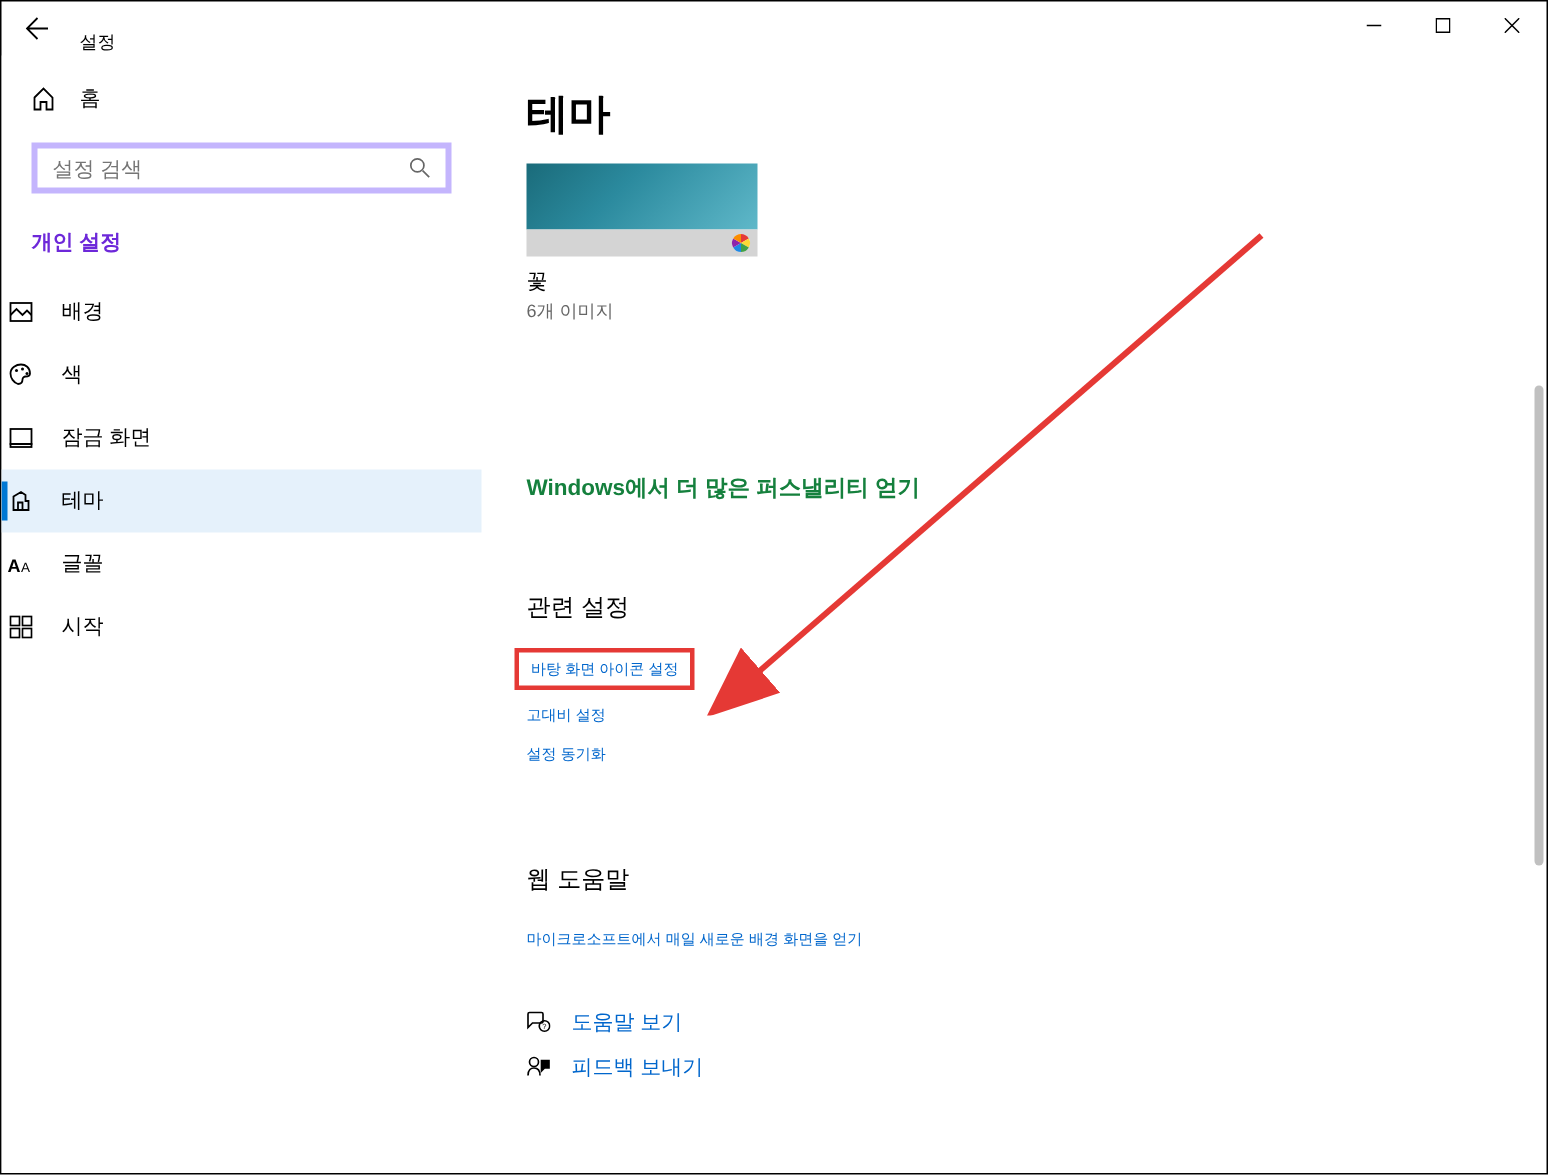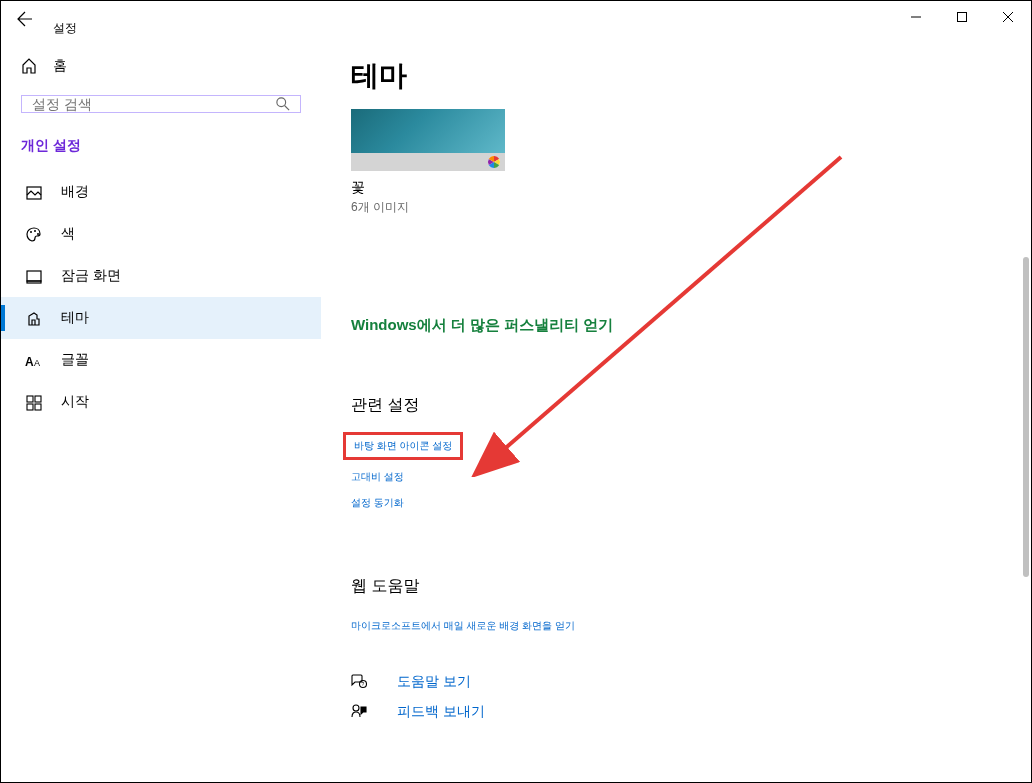--- a/index.html
+++ b/index.html
@@ -10,27 +10,27 @@
     .title-text { font-size: 12px; color: #000; margin-left: 4px; }
     .window-controls { position: absolute; right: 0; top: 0; display: flex; }
     .window-btn { width: 46px; height: 32px; display: flex; align-items: center; justify-content: center; cursor: pointer; }
 
     .container { display: flex; height: calc(100% - 36px); }
 
     .sidebar { width: 320px; padding: 10px 0 0 0; background: #fff; }
     .home-item { display: flex; align-items: center; padding: 10px 20px; cursor: pointer; gap: 16px; }
     .home-item span.label { font-size: 14px; color: #000; }
 
-    .search-box { margin: 10px 20px 18px 20px; height: 18px; border: 1px solid #c4b5fd; background: #fff; display: flex; align-items: center; padding: 0 10px; }
+    .search-box { margin: 10px 20px 18px 20px; height: 34px; border: 4px solid #c4b5fd; background: #fff; display: flex; align-items: center; padding: 0 10px; }
     .search-input { flex: 1; border: none; outline: none; font-size: 14px; background: transparent; }
     .search-icon { color: #666; }
 
     .category-header { padding: 6px 20px 16px 20px; font-size: 14px; font-weight: 600; color: #6d28d9; }
 
-    .nav-item { display: flex; align-items: flex-end; padding: 12px 24px; cursor: pointer; gap: 18px; position: relative; }
+    .nav-item { display: flex; align-items: center; padding: 12px 4px; cursor: pointer; gap: 18px; position: relative; }
     .nav-item .icon-slot { width: 18px; display: flex; align-items: center; justify-content: center; }
     .nav-item .label { font-size: 14px; color: #000; }
     .nav-item.active::before { content: ""; position: absolute; left: 0; top: 8px; bottom: 8px; width: 4px; background: #0078d4; }
     .nav-item.active { background: #e5f1fb; }
 
     .content { flex: 1; padding: 20px 30px 0 30px; position: relative; overflow-y: auto; }
     .page-heading { font-size: 28px; font-weight: 600; color: #000; margin-bottom: 14px; }
 
     .theme-preview { width: 154px; }
     .theme-image { width: 154px; height: 44px; background: linear-gradient(135deg, #1a6b7a 0%, #2b8a9e 40%, #5fb8c9 100%); }
@@ -40,21 +40,21 @@
     .theme-count { font-size: 12px; color: #666; margin-top: 2px; }
 
     .section-heading { font-size: 15px; font-weight: 700; color: #15803d; margin-top: 100px; }
     .section-sub { font-size: 14px; color: #666; margin-top: 10px; }
 
     .section-heading2 { font-size: 16px; font-weight: 400; color: #000; margin-top: 60px; margin-bottom: 16px; }
 
     .link-item { display: block; color: #0066cc; font-size: 10px; text-decoration: none; cursor: pointer; padding: 6px 0; }
     .link-highlighted { display: inline-block; border: 3px solid #e53935; padding: 4px 8px; margin-left: -8px; margin-bottom: 4px; }
 
-    .help-link { display: flex; align-items: center; gap: 30px; color: #0066cc; font-size: 14px; cursor: pointer; padding: 6px 0; }
+    .help-link { display: flex; align-items: center; gap: 14px; color: #0066cc; font-size: 14px; cursor: pointer; padding: 6px 0; }
 
     .annotation-arrow { position: absolute; pointer-events: none; }
 
     .scrollbar-track { position: absolute; right: 2px; top: 40px; width: 14px; bottom: 2px; }
     .scrollbar-thumb { position: absolute; right: 2px; top: 220px; width: 6px; height: 320px; background: #c0c0c0; border-radius: 3px; }
   </style>
 </head>
 <body>
 
 <div class="titlebar">

